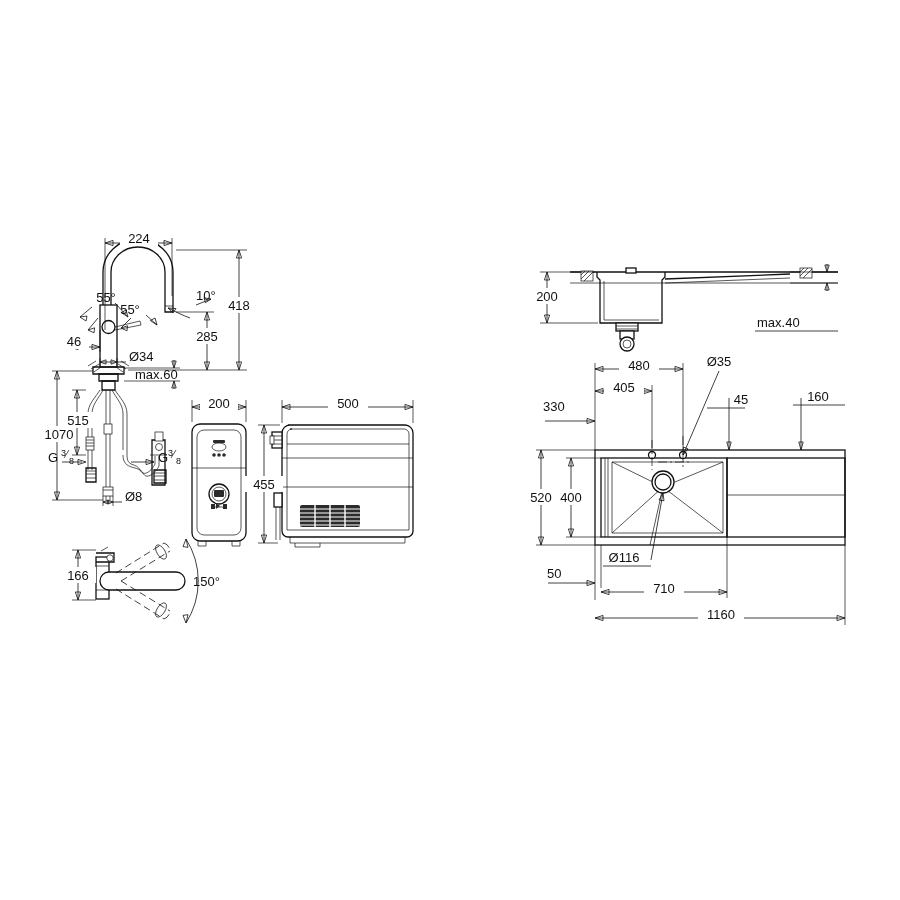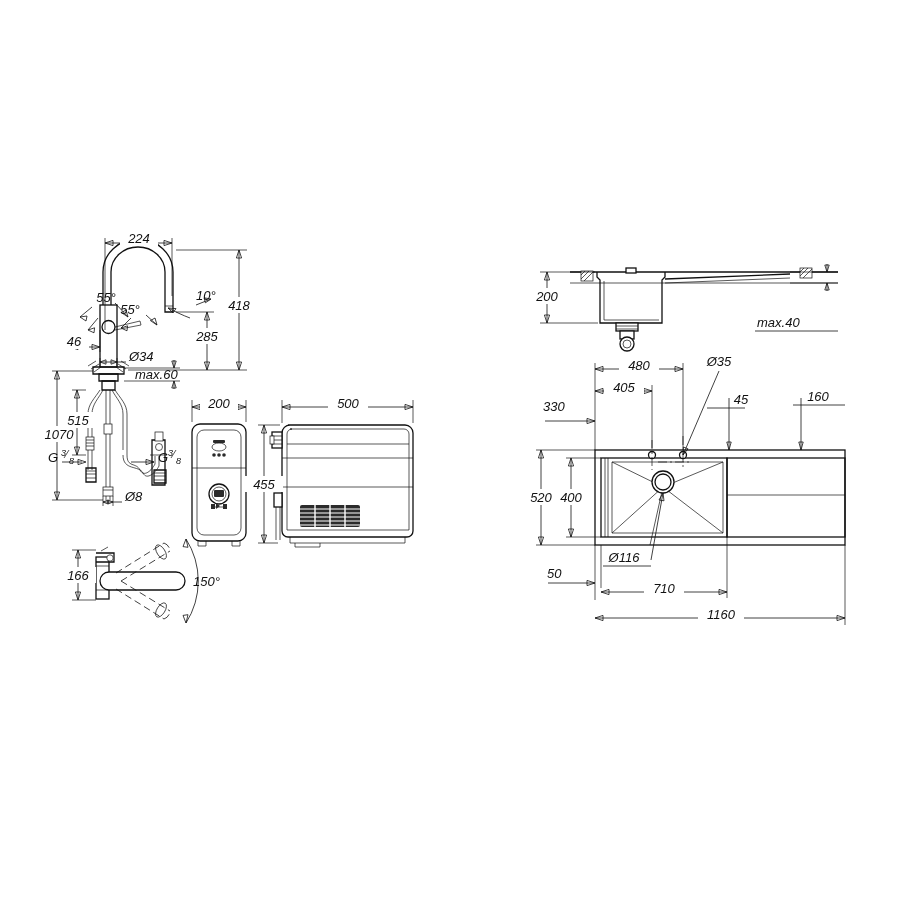--- a/index.html
+++ b/index.html
@@ -1,19 +1,19 @@
 <!DOCTYPE html>
 <html><head>
 <meta charset="utf-8">
 <title>Technical Drawing</title>
 <style>
   html,body{margin:0;padding:0;background:#ffffff;}
   body{width:900px;height:900px;overflow:hidden;
        font-family:"Liberation Sans","DejaVu Sans",sans-serif;color:#1a1a1a;}
-  #sheet{position:relative;width:900px;height:900px;background:#fff;font-style:italic;}
+  #sheet{position:relative;width:900px;height:900px;background:#fff;}
   svg{display:block;}
   text{font-family:"Liberation Sans","DejaVu Sans",sans-serif;fill:#111;}
   .dimtxt{font-size:13px;}
   .frac-n{font-size:9px;}
   .ln-thin{stroke:#111;fill:none;stroke-width:0.7;}
   .ln-obj{stroke:#111;fill:none;stroke-width:1.3;}
   .dim{stroke:#111;fill:none;stroke-width:0.8;}
   .ext{stroke:#111;fill:none;stroke-width:0.7;}
   .dash{stroke:#111;fill:none;stroke-width:0.8;stroke-dasharray:7 4;}
   .ctr{stroke:#111;fill:none;stroke-width:0.7;stroke-dasharray:9 3 2 3;}

